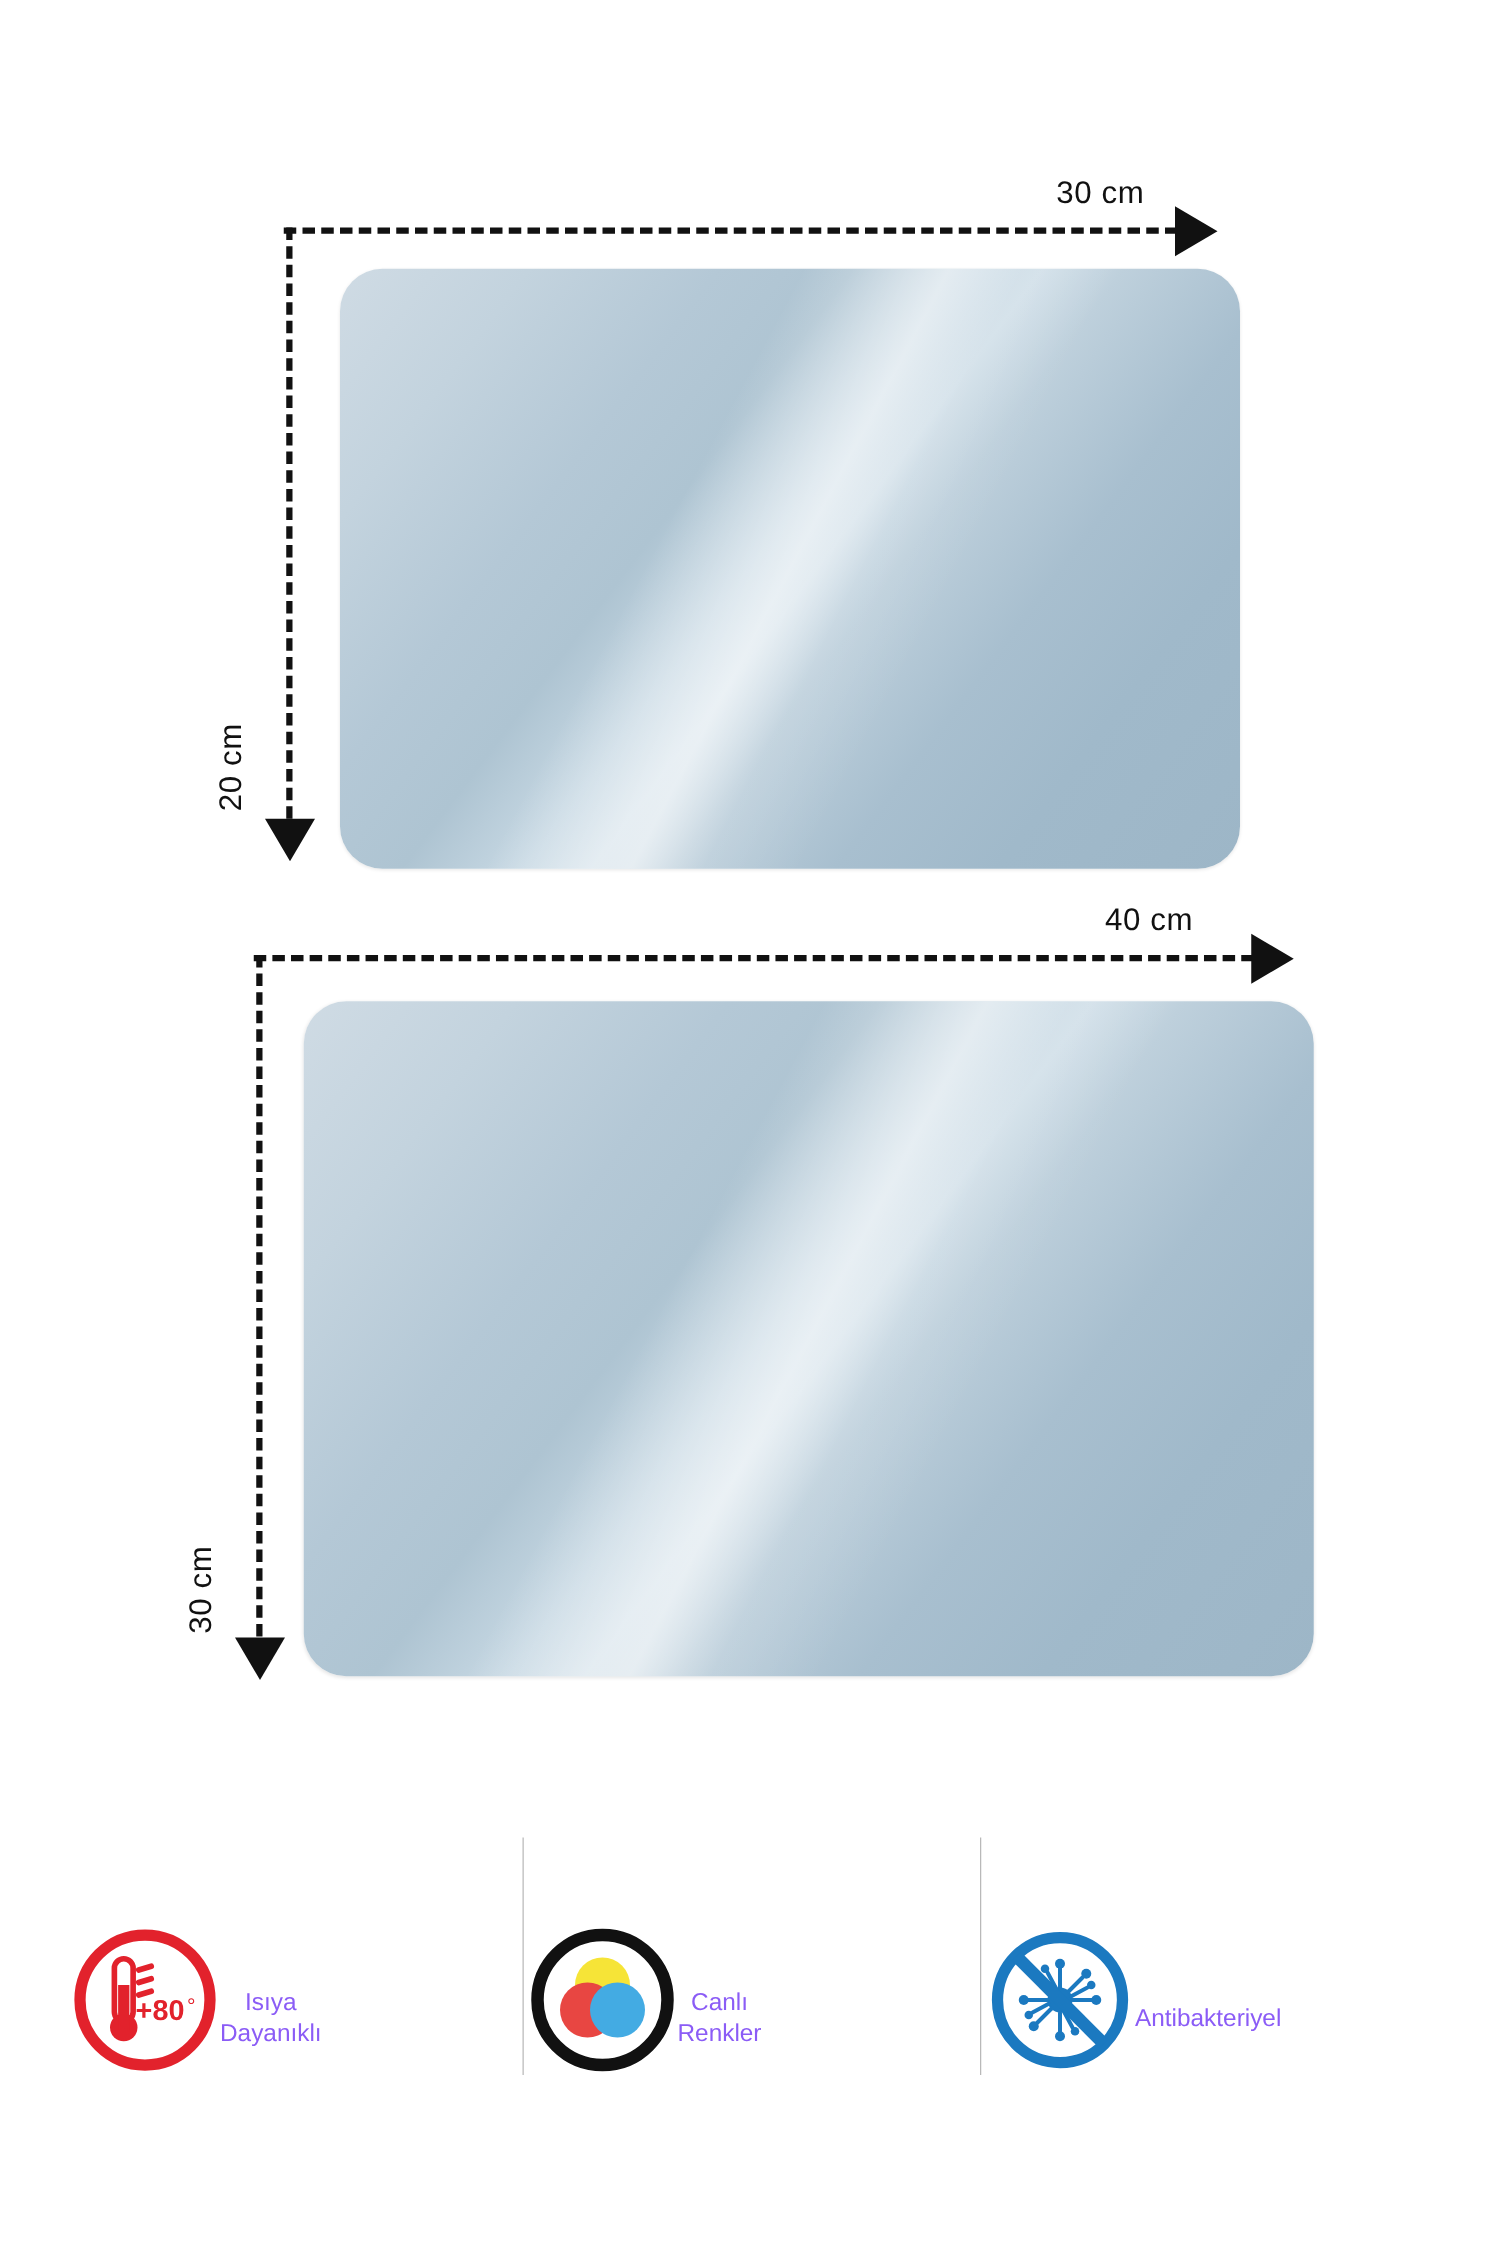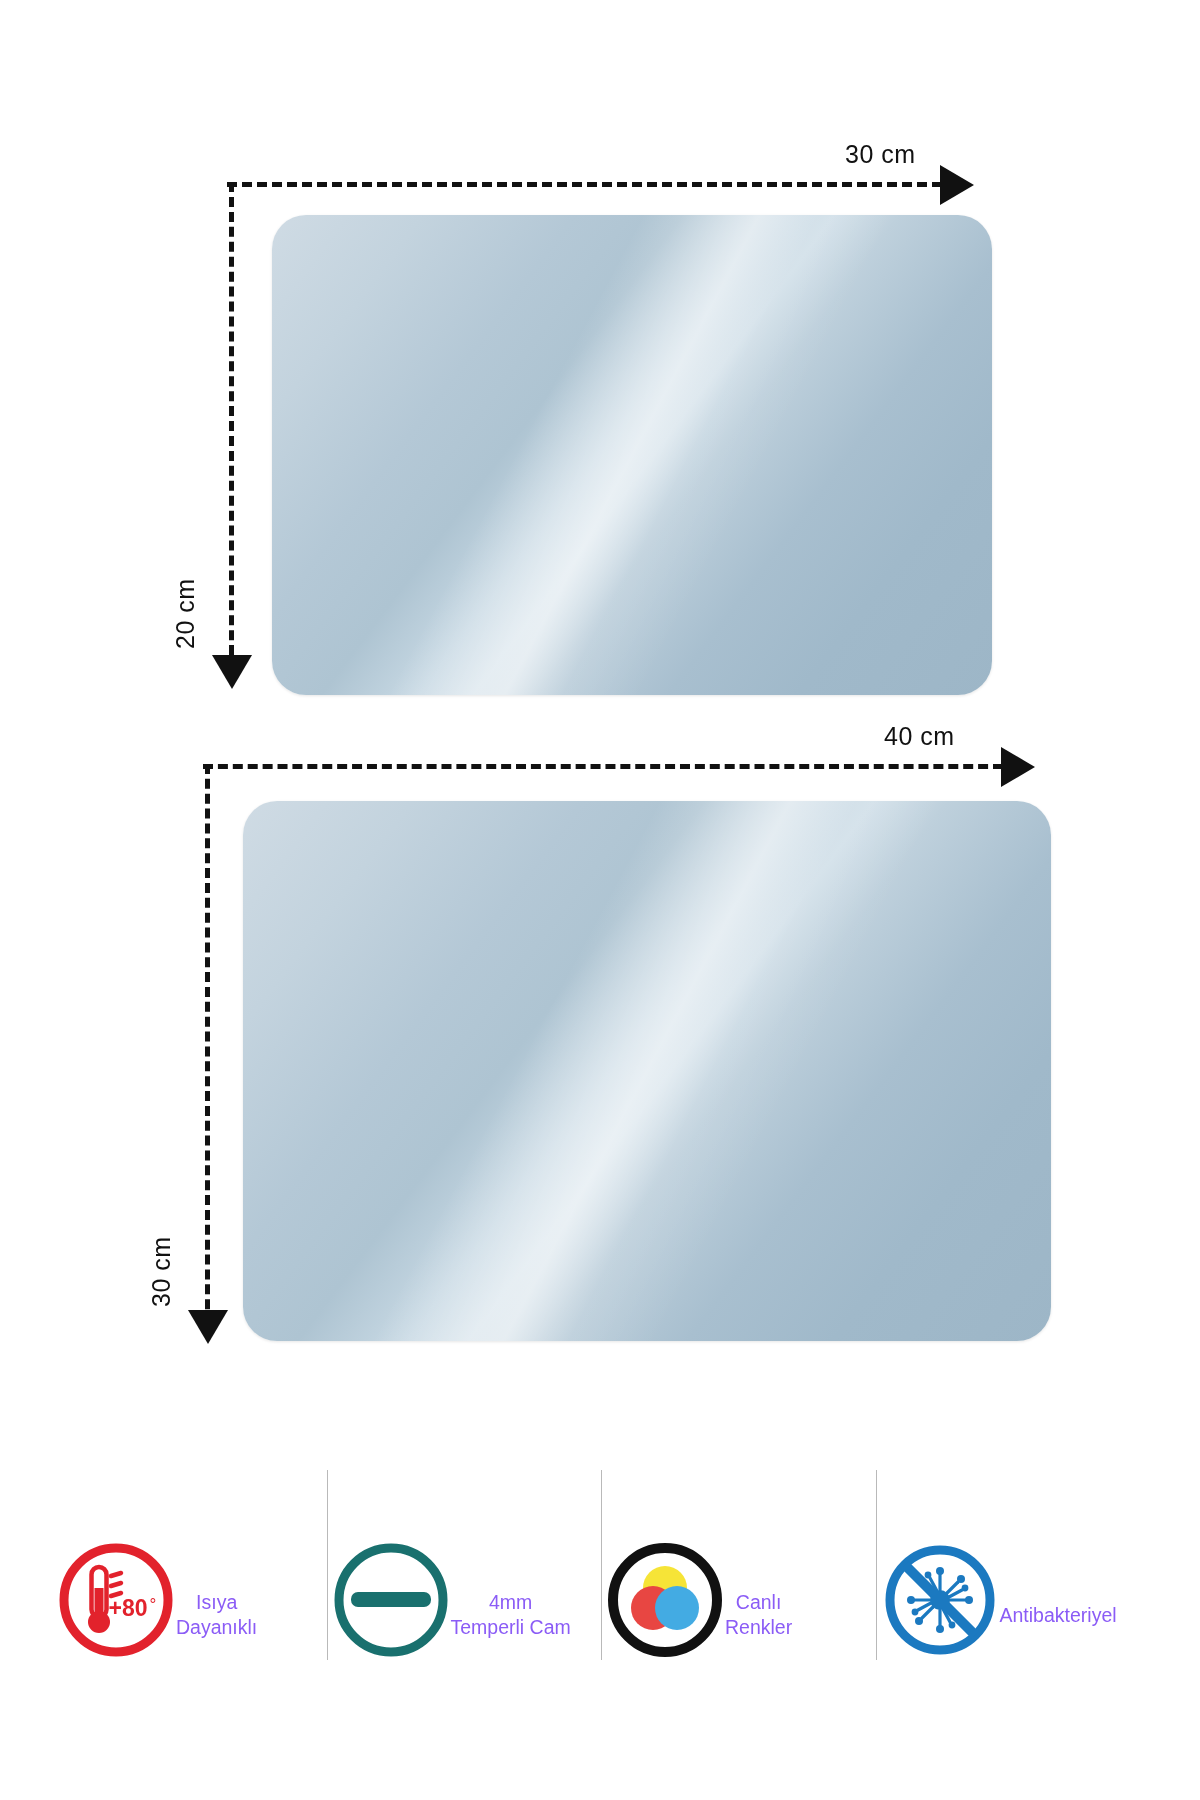--- a/index.html
+++ b/index.html
@@ -162,30 +162,20 @@
             <line x1="55" y1="56" x2="65" y2="53"></line>
           </g>
           <text x="72" y="76" font-family="Liberation Sans, sans-serif" font-size="23" font-weight="bold" fill="#e2222c" text-anchor="middle">+80</text>
           <text x="97" y="70" font-family="Liberation Sans, sans-serif" font-size="17" fill="#e2222c" text-anchor="middle">°</text>
         </svg>
       </div>
       <div class="f-label">Isıya
 Dayanıklı</div>
     </div>
 
-    <div class="feature">
-      <div class="f-icon">
-        <svg viewBox="0 0 120 120">
-          <circle cx="60" cy="60" r="52" fill="none" stroke="#19706e" stroke-width="9"></circle>
-          <rect x="20" y="52" width="80" height="15" rx="7" fill="#19706e"></rect>
-        </svg>
-      </div>
-      <div class="f-label">4mm
-Temperli Cam</div>
-    </div>
 
 
 
 
     <div class="feature">
       <div class="f-icon">
         <svg viewBox="0 0 120 120">
           <circle cx="60" cy="60" r="52" fill="none" stroke="#111111" stroke-width="10"></circle>
           <g opacity="0.88">
             <circle cx="60" cy="48" r="22" fill="#f5e11c"></circle>

